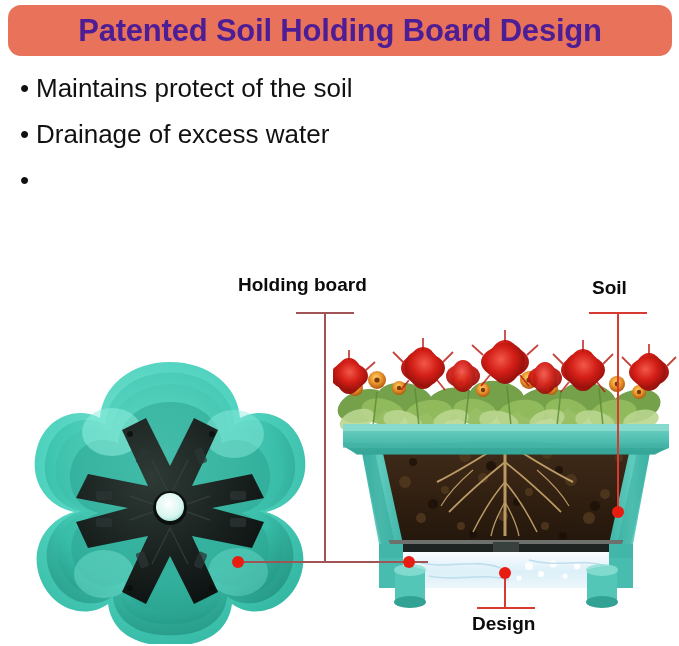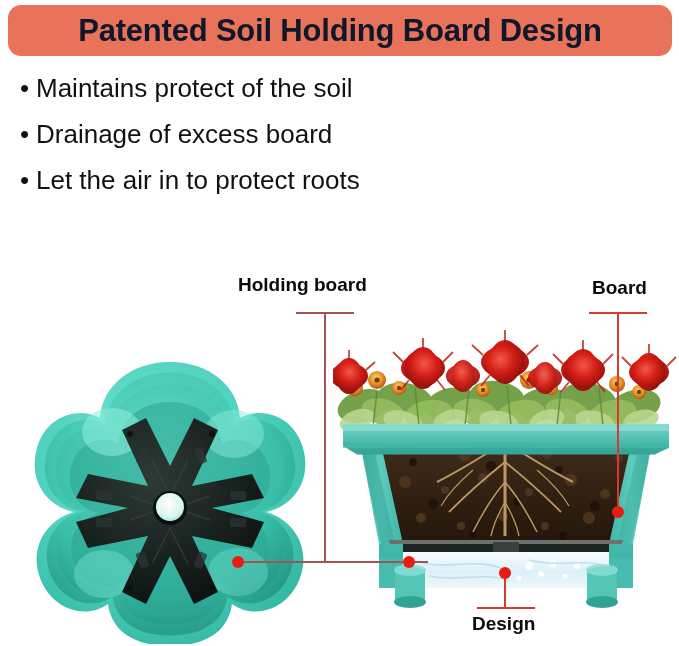--- a/index.html
+++ b/index.html
@@ -28,21 +28,21 @@
     width: 664px;
     height: 51px;
     border-radius: 13px;
     background: #E8735A;
     box-sizing: border-box;
     display: flex;
     align-items: center;
     justify-content: center;
   }
   .banner-title {
-    color: #0f172a;
+    color: #4c1d95;
     font-size: 31px;
     font-weight: bold;
     letter-spacing: -0.2px;
     line-height: 1;
     white-space: nowrap;
   }
 
   
   .bullets {
     position: absolute;
@@ -127,26 +127,25 @@
 
   <div class="bullets">
 
     <div class="bullet-row">
       <span class="bullet-dot">•</span>
       <span class="bullet-text">Maintains protect of the soil</span>
     </div>
 
     <div class="bullet-row">
       <span class="bullet-dot">•</span>
-      <span class="bullet-text">Drainage of excess board</span>
+      <span class="bullet-text">Drainage of excess water</span>
     </div>
 
     <div class="bullet-row">
       <span class="bullet-dot">•</span>
-      <span class="bullet-text">Let the air in to protect roots</span>
     </div>
 
   </div>
 
   <div style="position:absolute;left:0;top:0;width:679px;height:646px;">
 
     <div class="planter-top">
       <svg viewBox="0 0 288 288" xmlns="http://www.w3.org/2000/svg">
         <defs>
           <radialGradient id="potOuter" cx="42%" cy="34%" r="72%">
@@ -543,21 +542,21 @@
     <div class="leader leader-dark" style="left:296px; top:312px; width:58px; height:2px;"></div>
 
     <div class="leader leader-dark" style="left:324px; top:312px; width:2px; height:250px;"></div>
 
     <div class="leader leader-dark" style="left:238px; top:561px; width:190px; height:2px;"></div>
 
     <div class="dot" style="left:232px; top:556px;"></div>
 
     <div class="dot" style="left:403px; top:556px;"></div>
 
-    <div class="callout-label" id="label-soil">Board</div>
+    <div class="callout-label" id="label-soil">Soil</div>
     <div class="leader" style="left:589px; top:312px; width:58px; height:2px;"></div>
     <div class="leader" style="left:617px; top:312px; width:2px; height:200px;"></div>
     <div class="dot" style="left:612px; top:506px;"></div>
 
     <div class="callout-label" id="label-water">Design</div>
     <div class="leader" style="left:504px; top:575px; width:2px; height:33px;"></div>
     <div class="leader" style="left:477px; top:607px; width:58px; height:2px;"></div>
     <div class="dot" style="left:499px; top:567px;"></div>
 
   </div>

